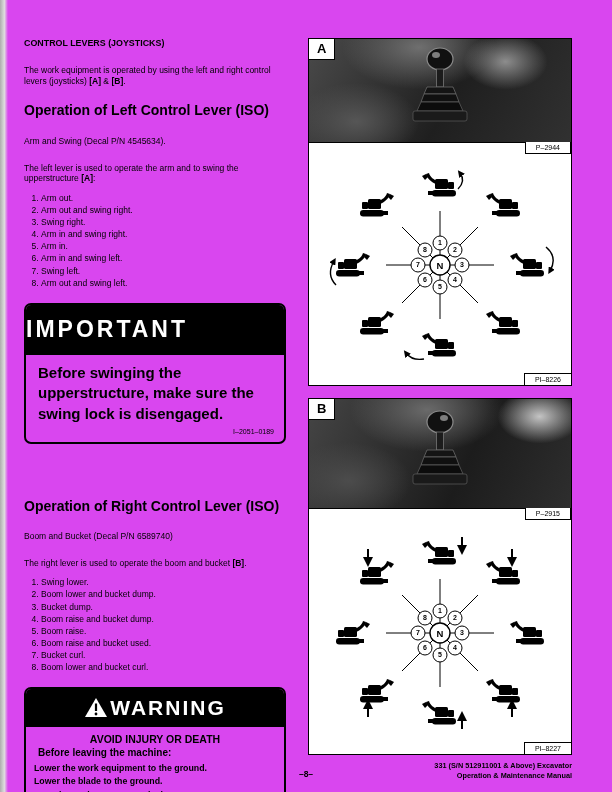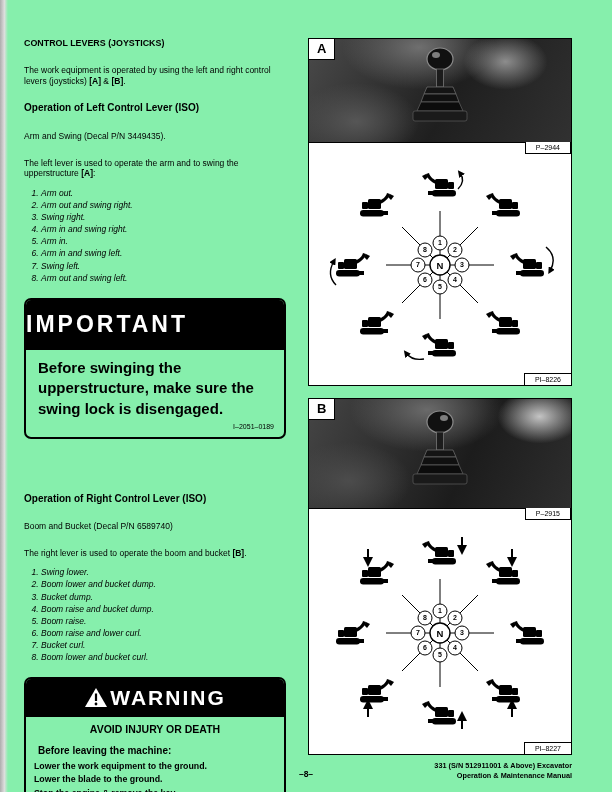--- a/index.html
+++ b/index.html
@@ -1,43 +1,43 @@
 <!DOCTYPE html>
 <html><head>
 <meta charset="utf-8">
 <style>
   * { box-sizing: border-box; }
   html,body { margin:0; padding:0; background:#fff; }
   .page {
-    position:relative; width:612px; height:792px; background:#86efac;
+    position:relative; width:612px; height:792px; background:#d946ef;
     font-family:"Liberation Sans", sans-serif; color:#000; overflow:hidden;
   }
   .scan-edge {
     position:absolute; left:0; top:0; bottom:0; width:8px;
     background:linear-gradient(to right,#adadad,#dedede 55%,rgba(255,255,255,0));
   }
 
   
   .left-col { position:absolute; left:24px; top:38px; width:262px; font-size:8.5px; line-height:1.25; }
   .doc-title { font-size:8.9px; font-weight:bold; margin:0 0 9px; }
   .left-col p { margin:16px 0 9px; }
-  .sec-heading { font-size:10px; font-weight:bold; margin:16px 0 9px; }
-  .left-col ol { margin:0 0 0 17px; padding:0;font-style:italic; }
+  .sec-heading { font-size:14px; font-weight:bold; margin:16px 0 9px; }
+  .left-col ol { margin:0 0 0 17px; padding:0; }
   .left-col ol li { margin-bottom:1.5px; }
   .ref { font-weight:bold; }
 
   .important-box { border:2.5px solid #000; border-radius:7px; overflow:hidden; margin:15px 0 54px; }
   .imp-header { background:#000; color:#fff; text-align:left; font-weight:bold; font-size:23px; letter-spacing:3px; padding:10px 0 11px; }
   .imp-body { font-weight:bold; font-size:15px; line-height:1.35; padding:8px 12px 2px; }
   .box-code { text-align:right; font-size:7px; padding:2px 10px 5px; }
 
   .warning-box { border:2.5px solid #000; border-radius:7px; overflow:hidden; margin:14px 0 0; }
   .warn-header { background:#000; color:#fff; display:flex; align-items:center; justify-content:center; gap:2px; padding:6px 0; }
   .warn-header .txt { font-weight:bold; font-size:21px; letter-spacing:2px; }
-  .warn-sub { text-align:center; font-weight:bold; font-size:10.5px; margin:6px 0 9px; }
+  .warn-sub { text-align:center; font-weight:bold; font-size:10.5px; margin:6px 0 1px; }
   .warn-lead { font-weight:bold; font-size:10px; margin:0 12px 3px; }
   .warn-list { margin:0 0 2px 8px; padding:0; font-weight:bold; font-size:8.8px; }
   .warn-list li { margin-bottom:2.5px; }
 
   
   .figure { position:absolute; left:308px; width:264px; border:1.2px solid #000; background:#fff; }
   .fig-a { top:38px; height:348px; }
   .fig-b { top:398px; height:357px; }
   .photo {
     position:relative; width:100%; height:104px; border-bottom:1.2px solid #000;
@@ -102,21 +102,21 @@
       </marker>
     </defs>
   </svg>
 
   <div class="left-col">
     <h1 class="doc-title">CONTROL LEVERS (JOYSTICKS)</h1>
 
     <p><span>The work equipment is operated by using the left and right control levers (joysticks) </span><b class="ref">[A]</b><span> &amp; </span><b class="ref">[B]</b><span>.</span></p>
 
     <h2 class="sec-heading">Operation of Left Control Lever (ISO)</h2>
-    <p>Arm and Swing (Decal P/N 3449435).</p>
+    <p>Arm and Swing (Decal P/N 4545634).</p>
     <p><span>The left lever is used to operate the arm and to swing the upperstructure </span><b class="ref">[A]</b><span>:</span></p>
 
     <ol>
       <li>Arm out.</li>
       <li>Arm out and swing right.</li>
       <li>Swing right.</li>
       <li>Arm in and swing right.</li>
       <li>Arm in.</li>
       <li>Arm in and swing left.</li>
       <li>Swing left.</li>
@@ -132,21 +132,21 @@
     <h2 class="sec-heading">Operation of Right Control Lever (ISO)</h2>
     <p>Boom and Bucket (Decal P/N 6589740)</p>
     <p><span>The right lever is used to operate the boom and bucket </span><b class="ref">[B]</b><span>.</span></p>
 
     <ol>
       <li>Swing lower.</li>
       <li>Boom lower and bucket dump.</li>
       <li>Bucket dump.</li>
       <li>Boom raise and bucket dump.</li>
       <li>Boom raise.</li>
-      <li>Boom raise and lower curl.</li>
+      <li>Boom raise and bucket used.</li>
       <li>Bucket curl.</li>
       <li>Boom lower and bucket curl.</li>
     </ol>
 
     <div class="warning-box">
       <div class="warn-header">
         <svg width="24" height="21" viewBox="0 0 24 21">
           <path d="M12 1 L23 20 L1 20 Z" fill="#fff"></path>
           <rect x="10.9" y="6.5" width="2.2" height="7.5" fill="#000"></rect>
           <circle cx="12" cy="17" r="1.4" fill="#000"></circle>

